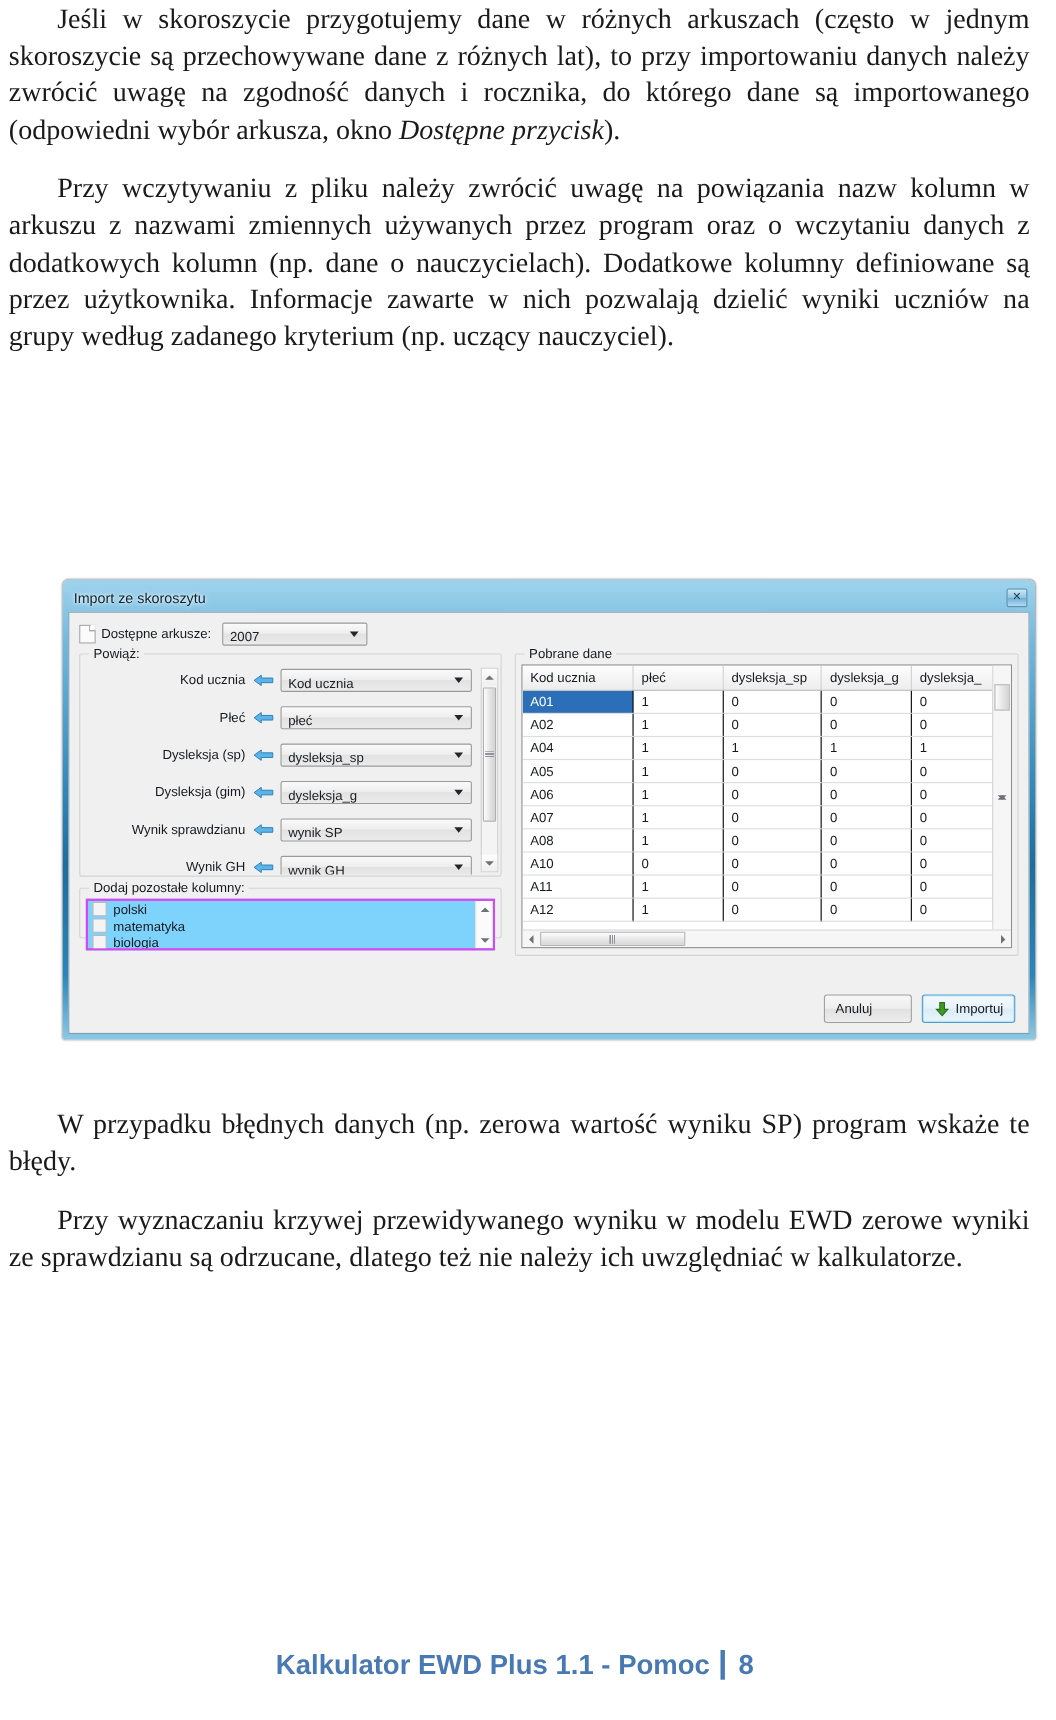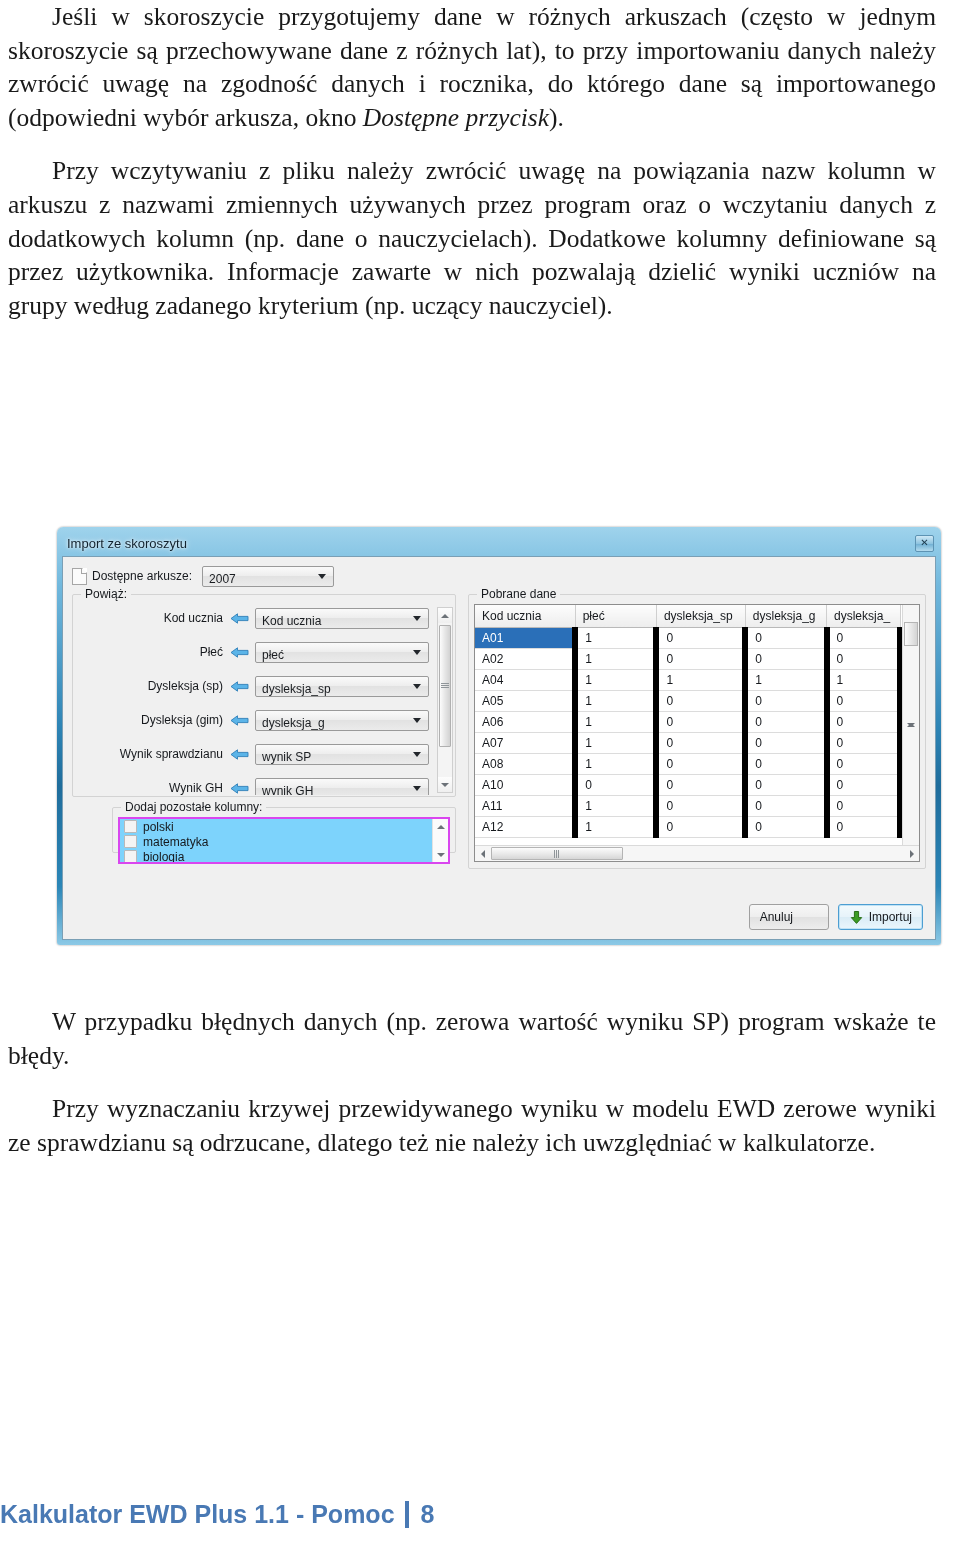--- a/index.html
+++ b/index.html
@@ -55,21 +55,21 @@
     letter-spacing: -0.2px;
     font-family: "Liberation Serif", "DejaVu Serif", serif;
   }
 
   
   .footer {
     position: absolute;
     left: 0;
     top: 1500px;
     width: 936px;
-    text-align: left;
+    text-align: center;
     font-family: "Liberation Sans", "DejaVu Sans", sans-serif;
     font-weight: bold;
     font-size: 25px;
     color: #4979b4;
     white-space: nowrap;
   }
   .footer .sep {
     display: inline-block;
     width: 4px;
     height: 27px;
@@ -299,21 +299,20 @@
     margin-left: -4px; margin-top: -3px;
     width: 8px; height: 6px;
     background: repeating-linear-gradient(to bottom,#8f9599 0 1px, transparent 1px 2px);
   }
 
   
   .dodaj {
     margin-top: 10px;
     height: 46px;
     padding: 9px 5px 5px 5px;
-    margin-left: 40px;
   }
   .listbox {
     height: 47px;
     border: 2px solid #d946ef;
     background: #7dd3fc;
     position: relative;
     overflow: hidden;
     box-sizing: border-box;
   }
   .lb-item {
@@ -368,21 +367,21 @@
     border-bottom: 1px solid #b9b9b9;
     font-weight: normal;
     text-align: left;
     padding: 2px 0 3px 7px;
     height: 17px;
     color: #16191d;
     white-space: nowrap;
     overflow: hidden;
   }
   table.grid td {
-    border-right: 6px solid #000000;
+    border-right: 1px solid #000000;
     border-bottom: 1px solid #dcdcdc;
     padding: 1px 0 2px 7px;
     height: 17px;
     color: #16191d;
     white-space: nowrap;
     overflow: hidden;
   }
   table.grid tr.sel td.first {
     background: #2a6fb8;
     color: #ffffff;

